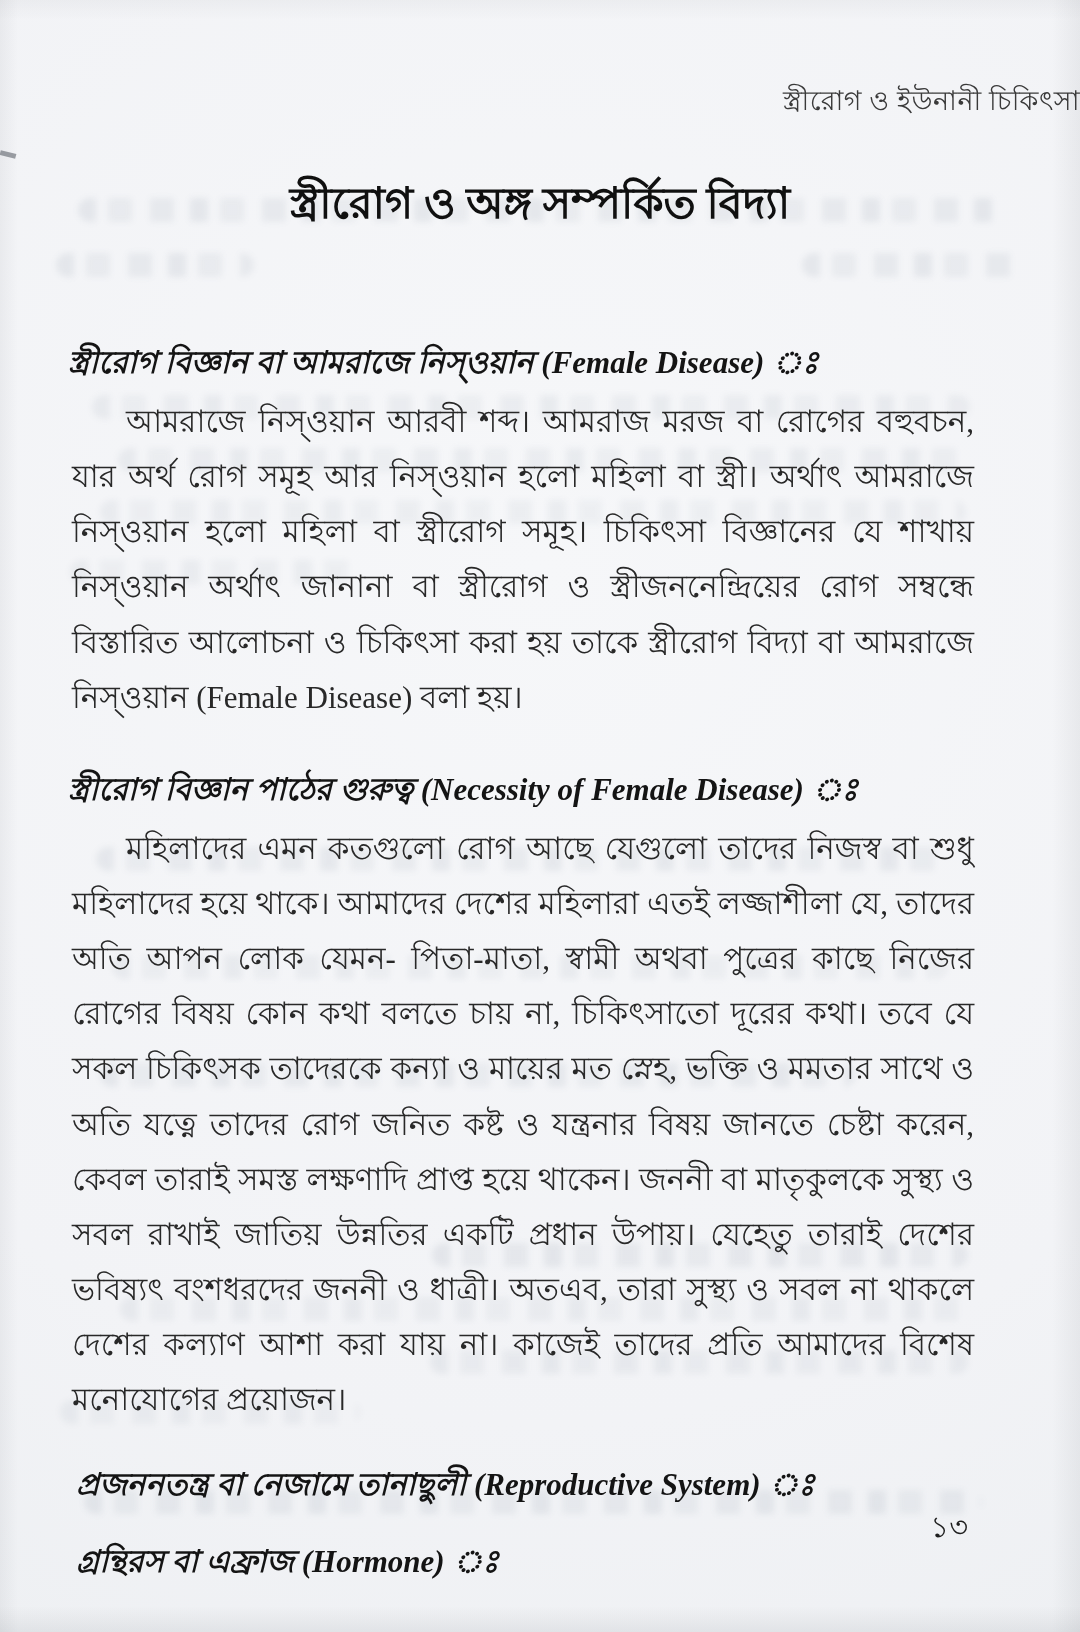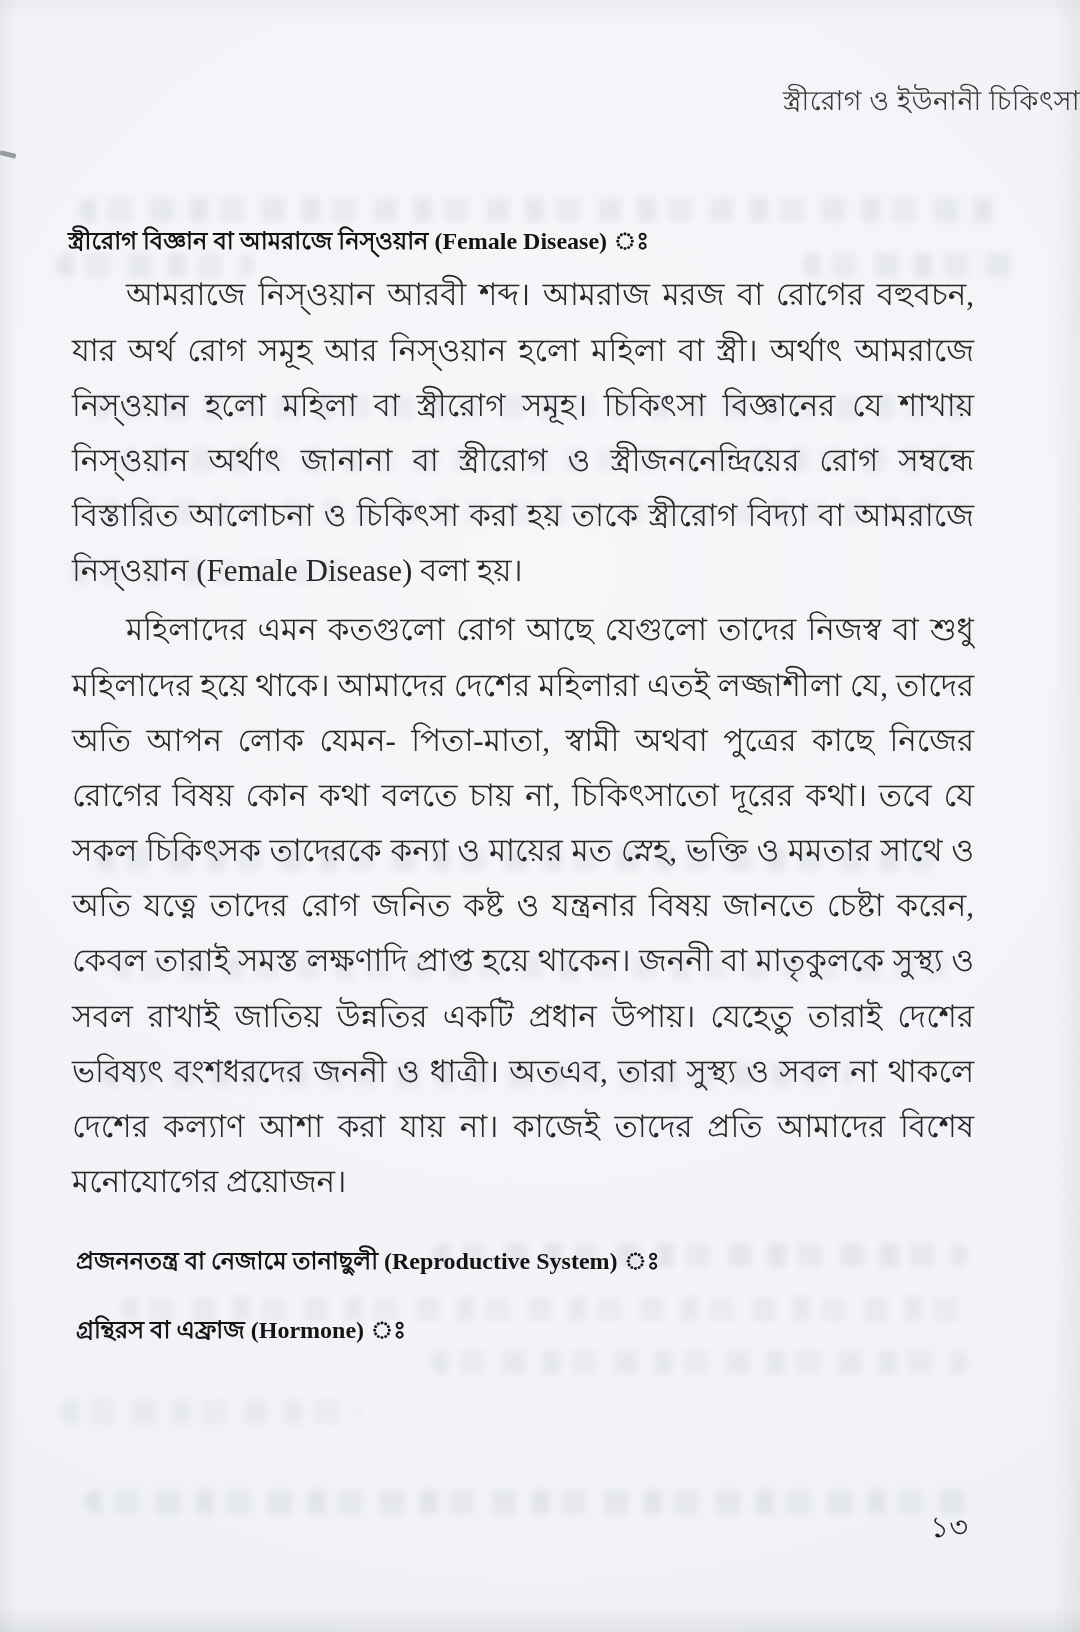--- a/index.html
+++ b/index.html
@@ -75,24 +75,25 @@
     text-align: center;
     font-size: 43px;
     font-weight: 700;
     color: #101010;
   }
   .content {
     padding: 56px 102px 0 68px;
   }
   .content section h2 {
     margin: 44px 0 10px;
-    font-size: 24px;
+    font-size: 31px;
     font-weight: 700;
     color: #141414;
     line-height: 1.35;
+    font-style: italic;
   }
   .content section p {
     margin: 4px;
     font-size: 31px;
     line-height: 1.78;
     text-align: justify;
     text-indent: 54px;
     color: #282828;
   }
   .content section.tight h2 { margin-top: 36px; margin-left: 8px; }
@@ -122,30 +123,32 @@
   <div class="ghost g10"></div>
   <div class="ghost g11"></div>
   <div class="ghost g12"></div>
   <div class="ghost g13"></div>
   <div class="ghost g14"></div>
   <div class="ghost g15"></div>
   <div class="speck"></div>
 
   <header class="scan-text">
     <div class="running-head">স্ত্রীরোগ ও ইউনানী চিকিৎসা</div>
+    <h1 class="page-title">স্ত্রীরোগ ও অঙ্গ সম্পর্কিত বিদ্যা</h1>
   </header>
 
   <main class="content scan-text">
 
     <section>
       <h2>স্ত্রীরোগ বিজ্ঞান বা আমরাজে নিস্‌ওয়ান (Female Disease) ঃ</h2>
       <p>আমরাজে নিস্‌ওয়ান আরবী শব্দ। আমরাজ মরজ বা রোগের বহুবচন, যার অর্থ রোগ সমূহ আর নিস্‌ওয়ান হলো মহিলা বা স্ত্রী। অর্থাৎ আমরাজে নিস্‌ওয়ান হলো মহিলা বা স্ত্রীরোগ সমূহ। চিকিৎসা বিজ্ঞানের যে শাখায় নিস্‌ওয়ান অর্থাৎ জানানা বা স্ত্রীরোগ ও স্ত্রীজননেন্দ্রিয়ের রোগ সম্বন্ধে বিস্তারিত আলোচনা ও চিকিৎসা করা হয় তাকে স্ত্রীরোগ বিদ্যা বা আমরাজে নিস্‌ওয়ান (Female Disease) বলা হয়।</p>
     </section>
 
     <section>
+      <h2>স্ত্রীরোগ বিজ্ঞান পাঠের গুরুত্ব (Necessity of Female Disease) ঃ</h2>
       <p>মহিলাদের এমন কতগুলো রোগ আছে যেগুলো তাদের নিজস্ব বা শুধু মহিলাদের হয়ে থাকে। আমাদের দেশের মহিলারা এতই লজ্জাশীলা যে, তাদের অতি আপন লোক যেমন- পিতা-মাতা, স্বামী অথবা পুত্রের কাছে নিজের রোগের বিষয় কোন কথা বলতে চায় না, চিকিৎসাতো দূরের কথা। তবে যে সকল চিকিৎসক তাদেরকে কন্যা ও মায়ের মত স্নেহ, ভক্তি ও মমতার সাথে ও অতি যত্নে তাদের রোগ জনিত কষ্ট ও যন্ত্রনার বিষয় জানতে চেষ্টা করেন, কেবল তারাই সমস্ত লক্ষণাদি প্রাপ্ত হয়ে থাকেন। জননী বা মাতৃকুলকে সুস্থ্য ও সবল রাখাই জাতিয় উন্নতির একটি প্রধান উপায়। যেহেতু তারাই দেশের ভবিষ্যৎ বংশধরদের জননী ও ধাত্রী। অতএব, তারা সুস্থ্য ও সবল না থাকলে দেশের কল্যাণ আশা করা যায় না। কাজেই তাদের প্রতি আমাদের বিশেষ মনোযোগের প্রয়োজন।</p>
     </section>
 
     <section class="tight">
       <h2>প্রজননতন্ত্র বা নেজামে তানাছুলী (Reproductive System) ঃ</h2>
     </section>
 
     <section class="tight">
       <h2>গ্রন্থিরস বা এফ্রাজ (Hormone) ঃ</h2>
 

